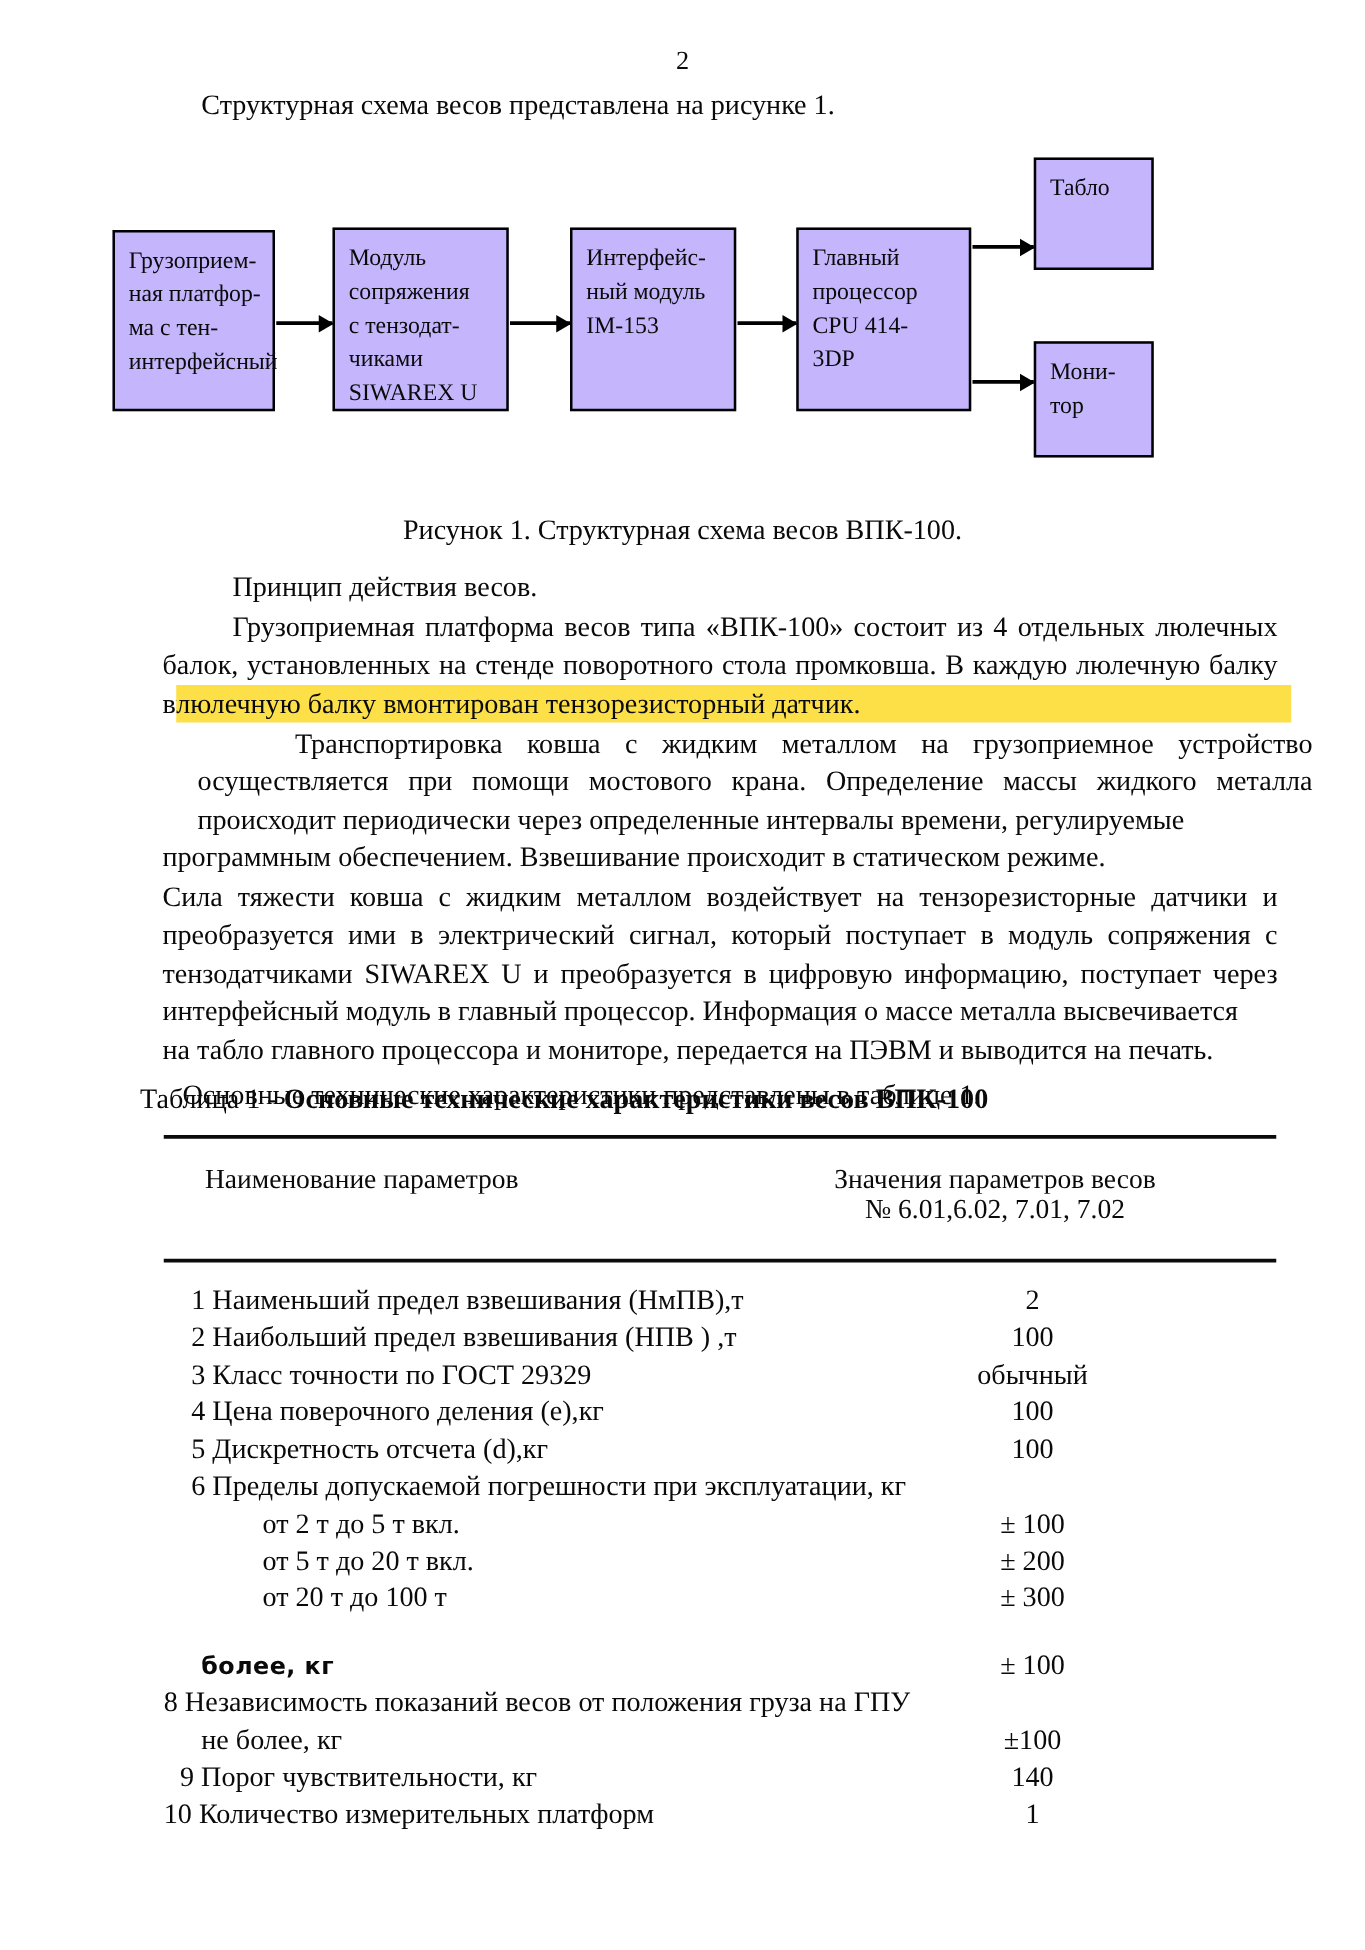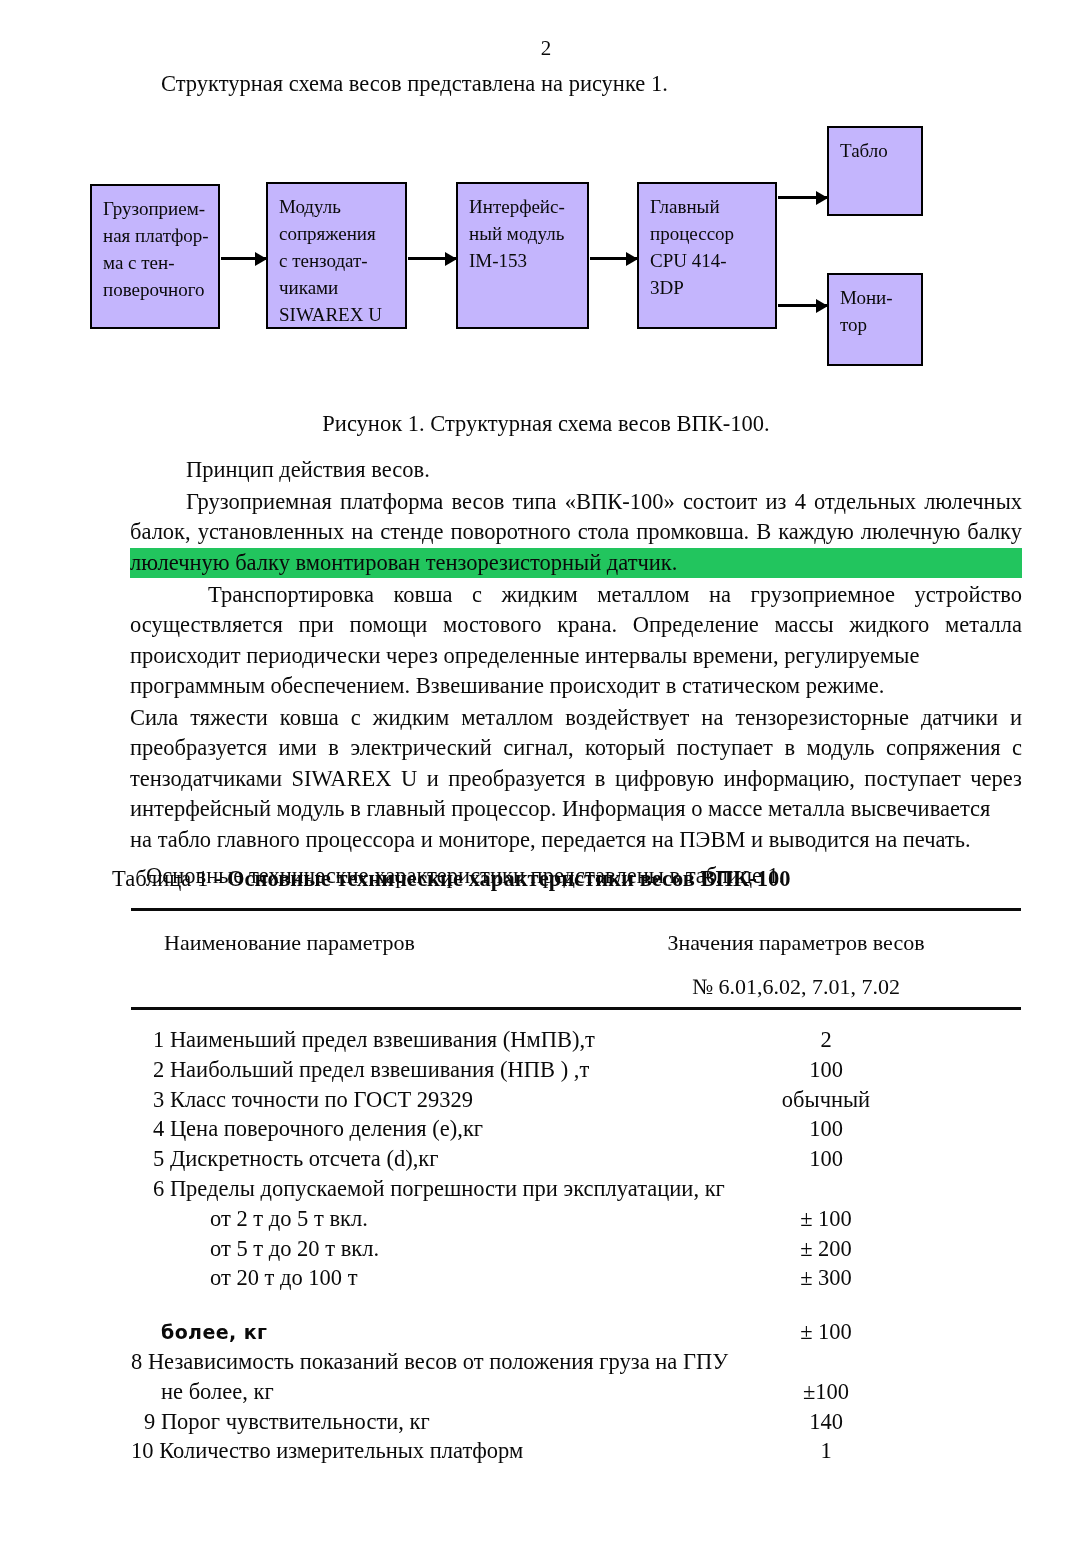--- a/index.html
+++ b/index.html
@@ -112,21 +112,21 @@
     width: 892px;
     font-size: 22.5px;
     line-height: 30.4px;
   }
   .para {
     margin: 0;
     text-align: justify;
     text-justify: inter-word;
   }
   .para.ind   { text-indent: 56px; }
-  .para.ind2  { text-indent: 78px; }
+  .para.ind2  { text-indent: 78px; margin-left: 28px; }
   .para.noind { text-indent: 0; }
 
   #para-principle { position: absolute; top: 0;     left: 0; width: 892px; }
   #para-platform  { position: absolute; top: 32px;  left: 0; width: 892px; }
   #para-transport { position: absolute; top: 125px; left: 0; width: 892px; }
   #para-force     { position: absolute; top: 248px; left: 0; width: 892px; }
   #para-table-ref { position: absolute; top: 406px; left: 0; width: 892px; text-indent: 16px; }
 
   
   .table-title {
@@ -174,21 +174,21 @@
     position: absolute;
     left: 440px;
     top: 12px;
     width: 450px;
     text-align: center;
     white-space: nowrap;
   }
   .th-value-2 {
     position: absolute;
     left: 440px;
-    top: 56px;
+    top: 36px;
     width: 450px;
     text-align: center;
     white-space: nowrap;
   }
 
   .tbody {
     position: absolute;
     top: 119px;
     left: 0;
     width: 890px;
@@ -233,21 +233,21 @@
   <div class="page-number">2</div>
 
   <div class="intro-line">Структурная схема весов представлена на рисунке 1.</div>
 
   <div class="figure">
 
     <div class="dbox" id="box-platform">
       <span>Грузоприем-</span>
       <span>ная платфор-</span>
       <span>ма с тен-</span>
-      <span>поверочного</span>
+      <span>интерфейсный</span>
     </div>
 
     <div class="dbox" id="box-siwarex">
       <span>Модуль</span>
       <span>сопряжения</span>
       <span>с тензодат-</span>
       <span>чиками</span>
       <span>SIWAREX U</span>
     </div>
 
@@ -284,21 +284,21 @@
 
   <div class="body-block" style="top:455px;">
     <p class="para ind" id="para-principle">Принцип действия весов.</p>
     <p class="para ind" id="para-platform">Грузоприемная платформа весов типа «ВПК-100»   состоит из 4 отдельных люлечных балок, установленных  на   стенде поворотного стола промковша. В каждую люлечную балку вмонтирован тензорезисторный датчик.</p>
     <p class="para ind2" id="para-transport">Транспортировка    ковша с жидким металлом на грузоприемное устройство осуществляется при помощи   мостового крана. Определение массы жидкого металла происходит периодически через определенные интервалы времени, регулируемые</p>
     <p class="para noind" id="para-force">Сила тяжести ковша с жидким металлом воздействует на тензорезисторные датчики   и преобразуется ими в электрический сигнал, который поступает в модуль сопряжения с тензодатчиками SIWAREX U и преобразуется в цифровую информацию, поступает через интерфейсный модуль в главный процессор.   Информация о массе металла высвечивается</p>
     <p class="para" id="para-table-ref">Основные технические характеристики представлены в таблице 1.</p>
   </div>
 
   <div class="body-block" style="top:455px; pointer-events:none;">
-    <div class="para noind" style="position:absolute; top:93px; left:0; width:892px; background:#22c55e;">люлечную балку вмонтирован тензорезисторный датчик.</div>
+    <div class="para noind" style="position:absolute; top:93px; left:11px; width:892px; background:#fde047;">люлечную балку вмонтирован тензорезисторный датчик.</div>
     <div class="para noind" style="position:absolute; top:216px; left:0; width:892px; background:#fff;">программным обеспечением.  Взвешивание  происходит в статическом режиме.</div>
     <div class="para noind" style="position:absolute; top:370px; left:0; width:892px; background:#fff;">на  табло главного процессора   и мониторе, передается на ПЭВМ и выводится на печать.</div>
   </div>
 
   <div class="table-title">
     <span class="plain">Таблица 1 - </span><span>Основные технические характеристики  весов ВПК-100</span>
   </div>
 
   <div class="tbl">
     <div class="rule" id="rule-top"></div>

